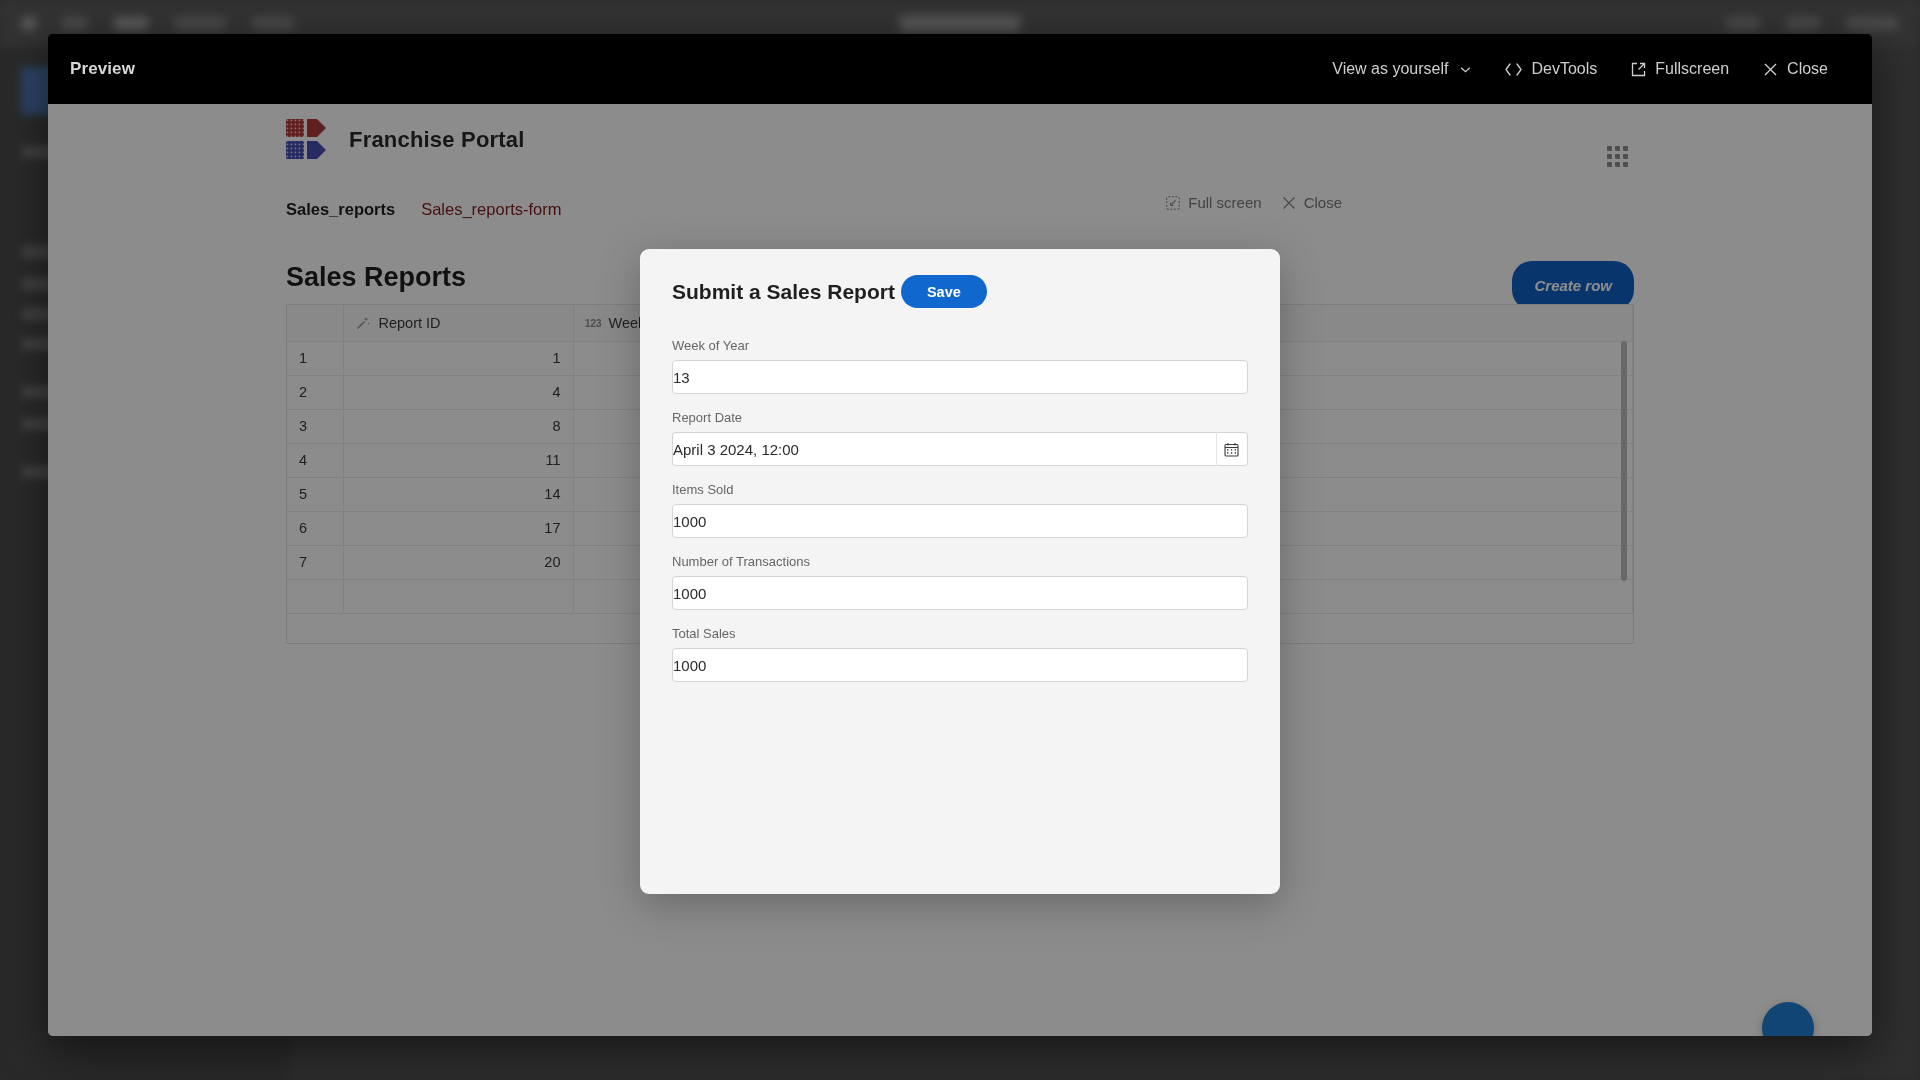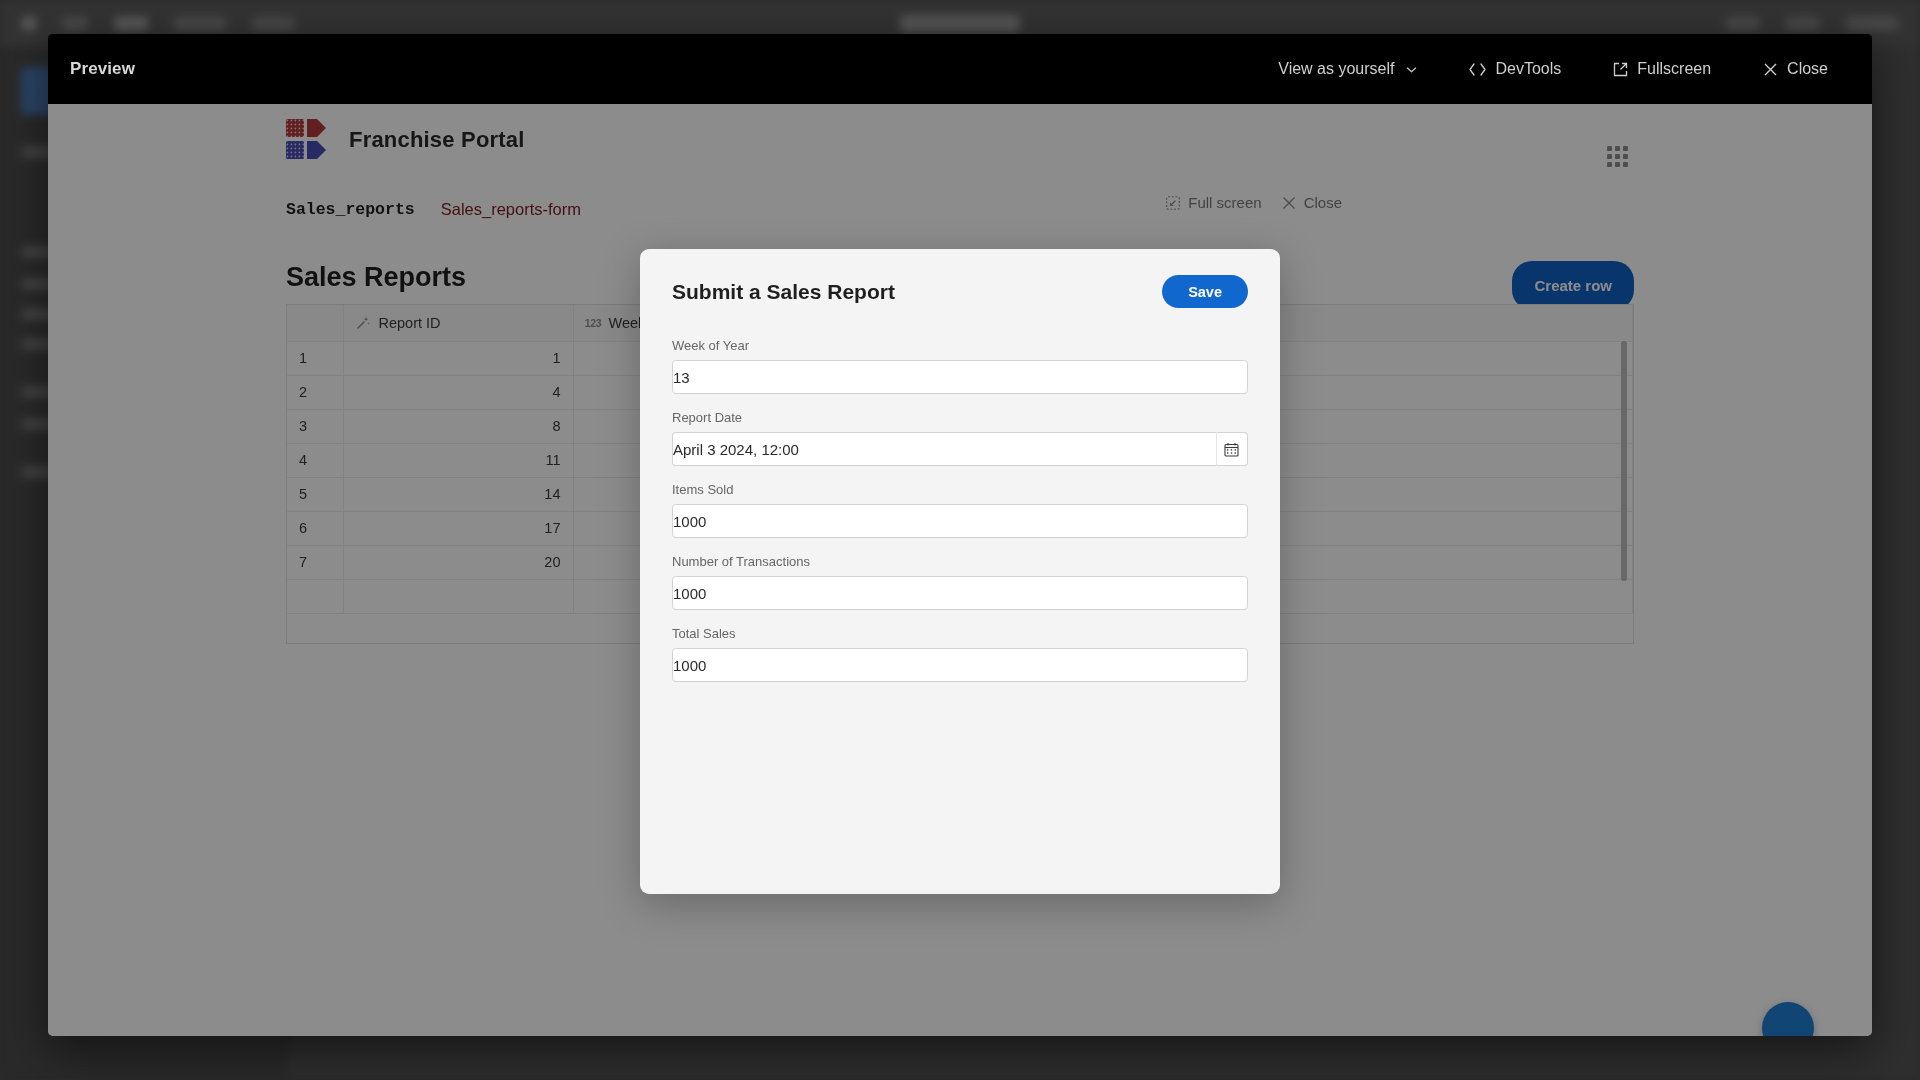--- a/index.html
+++ b/index.html
@@ -66,21 +66,21 @@
     background: #000000;
     display: flex; align-items: center;
     padding: 0 44px 0 22px;
     color: #c9c9c9;
     font-size: 16.5px;
   }
   .preview-title { font-weight: bold; color: #d7d7d7; font-size: 17px; letter-spacing: .1px; }
   .pb-spacer { flex: 1; }
   .pb-item {
     display: flex; align-items: center; gap: 9px;
-    margin-left: 52px;
+    margin-left: 34px;
     color: #cfcfcf; font-size: 16px;
     cursor: pointer; white-space: nowrap;
   }
   .pb-item svg { display: block; }
   .chev { width: 11px; height: 7px; margin-left: 3px; }
 
   
   .app-viewport {
     position: absolute; left: 0; top: 70px; right: 0; bottom: 0;
     background: #ffffff;
@@ -100,41 +100,42 @@
   }
   .grid-dots span {
     position: absolute; width: 5px; height: 5px; background: #8e8e8e; border-radius: 1px;
   }
 
   .app-tabs {
     position: absolute; left: 238px; top: 96px;
     display: flex; align-items: center; gap: 26px;
   }
   .tab { font-size: 16.5px; color: #7f1d1d; cursor: pointer; white-space: nowrap; }
-  .tab.active { color: #1f1f1f; font-weight: bold; font-family: Liberation Mono, monospace; }
+  .tab.active { color: #1f1f1f; font-weight: bold; }
 
   .fs-controls {
     position: absolute; right: 530px; top: 90px;
     display: flex; align-items: center; gap: 20px;
     color: #7a7a7a; font-size: 15px;
   }
   .fs-item { display: flex; align-items: center; gap: 8px; cursor: pointer; }
 
   .page-title {
     position: absolute; left: 238px; top: 158px;
     font-size: 27px; font-weight: bold; color: #1f1f1f;
   }
   .create-row-btn {
     position: absolute; right: 238px; top: 157px;
     background: #1062c4; color: #ffffff;
     border: none; border-radius: 20px;
     height: 49px; padding: 0 22px;
     font-size: 15px; font-weight: bold;
     font-family: "Liberation Sans", sans-serif;
     cursor: pointer;
+    font-style: italic;
   }
 
   
   .table-wrap {
     position: absolute; left: 238px; top: 200px;
     width: 1348px; height: 340px;
     border: 1px solid #e2e2e2;
     background: #ffffff;
     overflow: hidden;
   }
@@ -181,22 +182,23 @@
   .modal {
     position: absolute;
     left: 592px; top: 145px;
     width: 640px; height: 645px;
     background: #f4f4f4;
     border-radius: 9px;
     box-shadow: 0 10px 40px rgba(0,0,0,.25);
     overflow: hidden;
   }
   .modal-head {
-    display: flex; align-items: center; justify-content: space-between;
+    display: flex; align-items: center; 
     padding: 26px 32px 10px 32px;
+    gap: 6px;
   }
   .modal-title { font-size: 21px; font-weight: bold; color: #1f1f1f; }
   .save-btn {
     background: #1068cf; color: #ffffff;
     border: none; border-radius: 17px;
     height: 33px; padding: 0 26px;
     font-size: 14.5px; font-weight: bold;
     font-family: Liberation Sans, sans-serif;
     cursor: pointer;
   }

